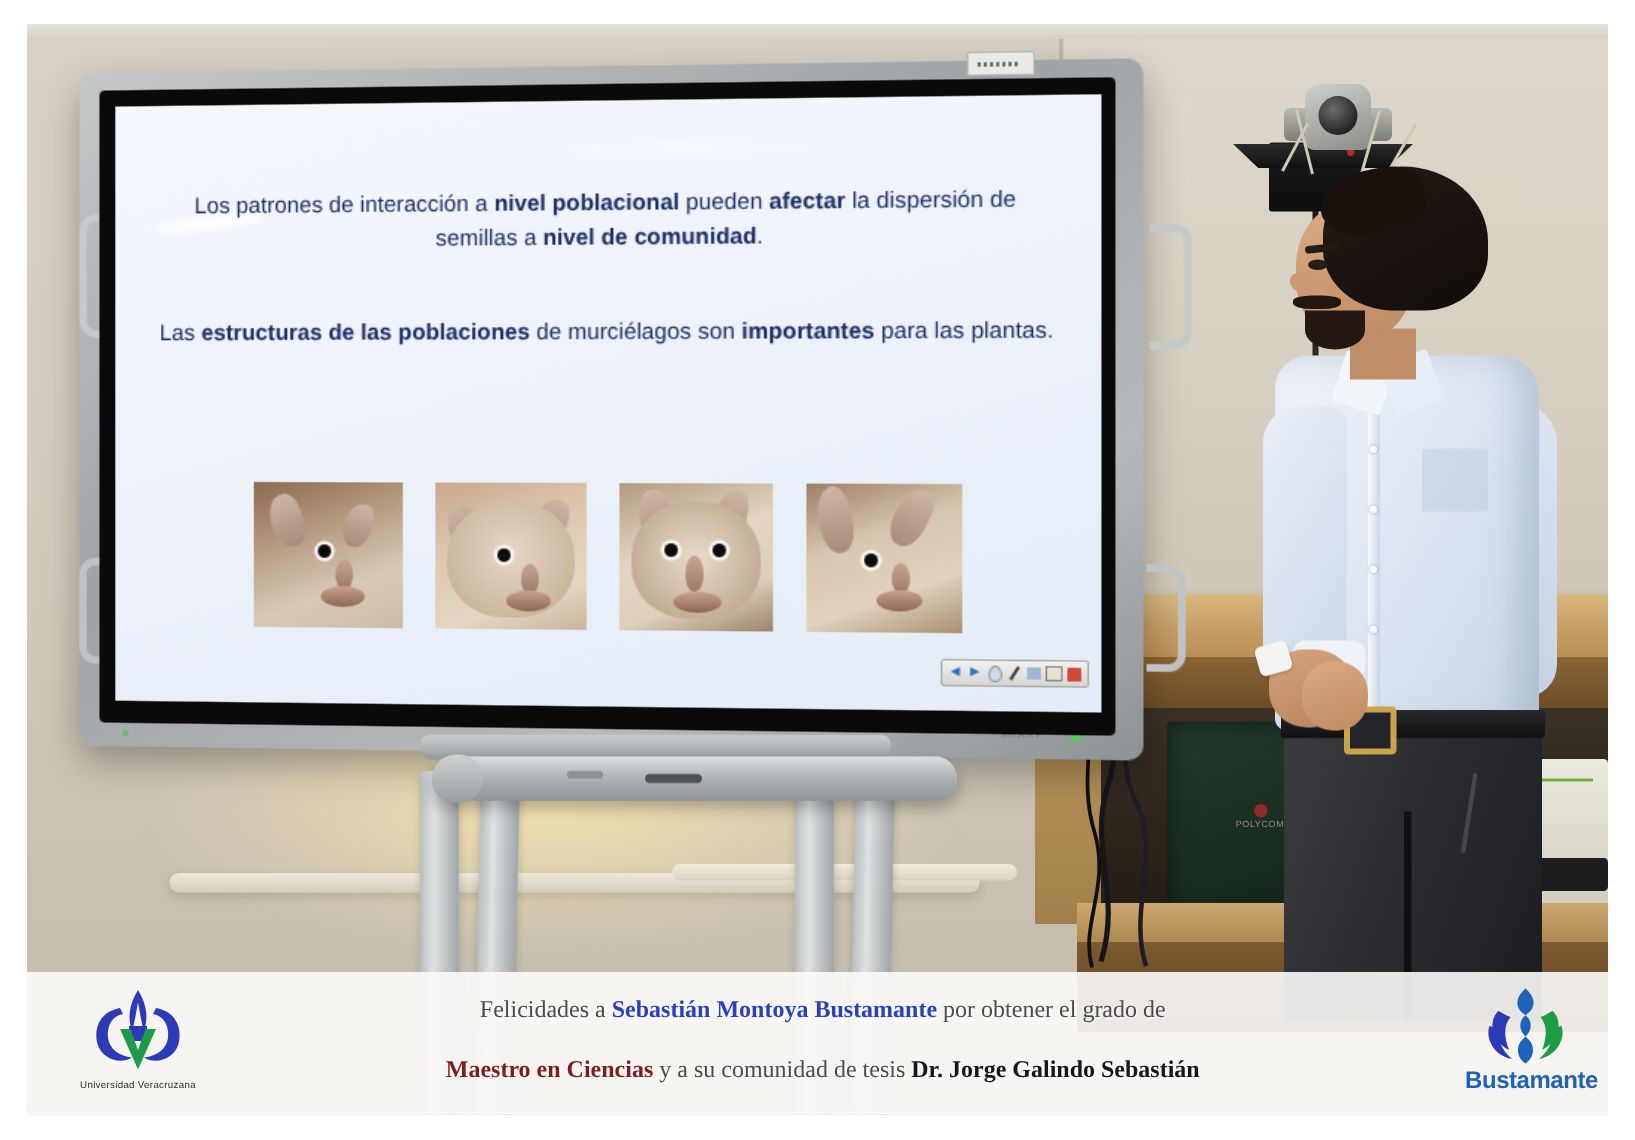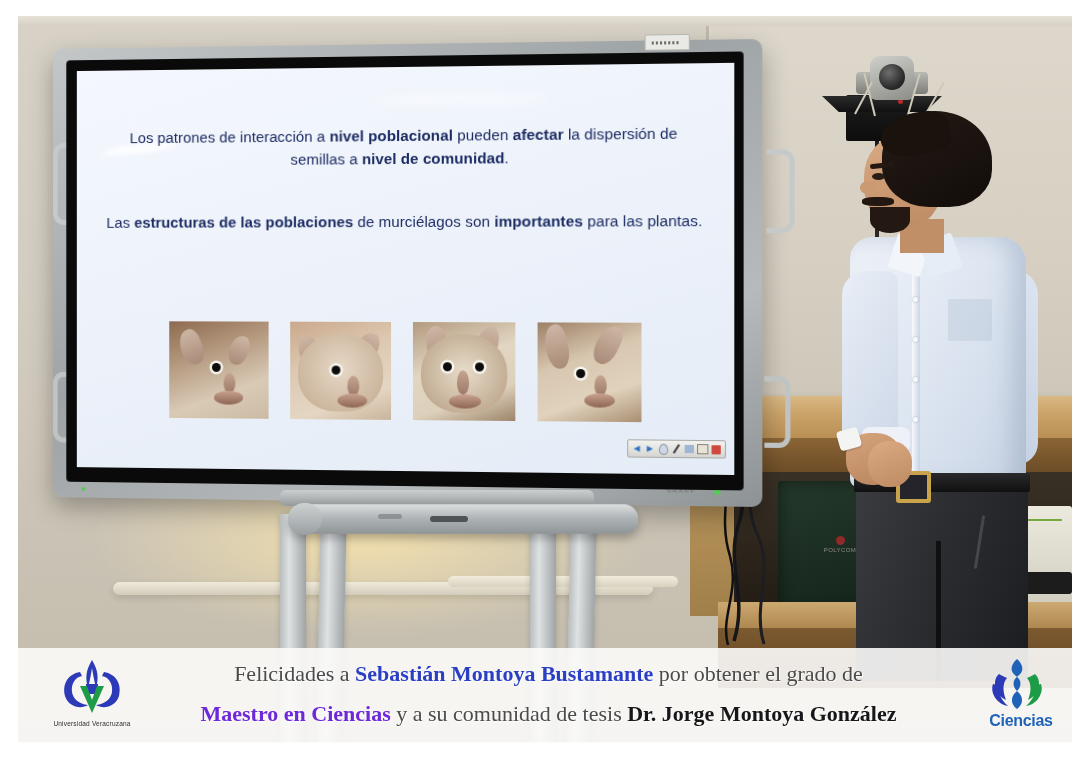--- a/index.html
+++ b/index.html
@@ -269,26 +269,26 @@
       border:4px solid #c9a44a;border-radius:3px;background:#24242a;}
 
   
   .caption{position:absolute;left:0;bottom:0;width:1054px;height:95px;
       background:rgba(252,251,249,.90);
       box-shadow:0 -1px 0 rgba(255,255,255,.7) inset;}
   .caption-inner{position:absolute;left:0;top:0;width:1054px;height:95px;}
   .cap-lines{position:absolute;left:108px;top:6px;width:845px;
       text-align:center;
       font-family:"Liberation Serif","DejaVu Serif",serif;}
-  .cap-line{font-size:22px;line-height:40px;font-weight:bold;
+  .cap-line{font-size:16px;line-height:40px;font-weight:bold;
       white-space:nowrap;
       text-shadow:1px 1px 1px rgba(255,255,255,.85);}
   .c-grey{color:#4b4b4b;font-weight:normal;}
   .c-blue{color:#2a3fc4;}
-  .c-green{color:#6d28d9;margin-top:32px;}
+  .c-green{color:#7f1d1d;margin-top:32px;}
   .c-black{color:#17171a;}
 
   
   .uv-logo{position:absolute;left:22px;top:10px;width:104px;height:80px;}
   .uv-caption{position:absolute;left:0;top:62px;width:104px;text-align:center;
       font-size:6.5px;color:#2c2c2c;letter-spacing:.2px;
       font-family:"Liberation Sans",sans-serif;}
   
   .ib-logo{position:absolute;left:958px;top:8px;width:82px;height:84px;}
   .ib-text{position:absolute;left:0;top:56px;width:90px;text-align:center;
@@ -494,31 +494,31 @@
             <path d="M64 14 C 76 16, 82 26, 79 38 C 76 48, 64 52, 56 47 C 65 46, 71 41, 72 34 C 73 26, 69 19, 62 18 Z"></path>
             <path d="M46 26 L 58 26 L 58 36 L 46 36 Z"></path>
           </g>
           <path d="M40 28 L 52 55 L 64 28 L 57 28 L 52 42 L 47 28 Z" fill="#1e9b46"></path>
         </svg>
         <div class="uv-caption">Universidad Veracruzana</div>
       </div>
 
       <div class="cap-lines">
         <div class="cap-line"><span class="c-grey">Felicidades a </span><span class="c-blue">Sebastián Montoya Bustamante</span><span class="c-grey"> por obtener el grado de</span></div>
-        <div class="cap-line"><span class="c-green">Maestro en Ciencias</span><span class="c-grey"> y a su comunidad de tesis </span><span class="c-black">Dr. Jorge Montoya González</span></div>
+        <div class="cap-line"><span class="c-green">Maestro en Ciencias</span><span class="c-grey"> y a su comunidad de tesis </span><span class="c-black">Dr. Jorge Galindo Sebastián</span></div>
       </div>
 
       <div class="ib-logo">
         <svg viewBox="0 0 82 56" width="82" height="56">
           <path d="M41 3 C 34 9, 34 16, 40 20 C 46 24, 46 31, 40 36 C 34 41, 35 49, 41 53 C 47 49, 48 41, 42 36 C 36 31, 36 24, 42 20 C 48 16, 48 9, 41 3 Z" fill="#1f63b8"></path>
           <path d="M23 18 C 16 24, 18 38, 30 44 C 27 36, 26 28, 31 22 C 28 21, 25 19, 23 18 Z" fill="#2c3ab8"></path>
           <path d="M17 28 C 14 36, 20 48, 32 50 C 25 44, 22 37, 24 30 Z" fill="#2c3ab8"></path>
           <path d="M59 18 C 66 24, 64 38, 52 44 C 55 36, 56 28, 51 22 C 54 21, 57 19, 59 18 Z" fill="#1e9b46"></path>
           <path d="M65 28 C 68 36, 62 48, 50 50 C 57 44, 60 37, 58 30 Z" fill="#1e9b46"></path>
         </svg>
-        <div class="ib-text">Ciencias</div>
+        <div class="ib-text">Bustamante</div>
       </div>
 
     </div>
   </div>
 
 </div>
 </div>
 
 </body></html>

